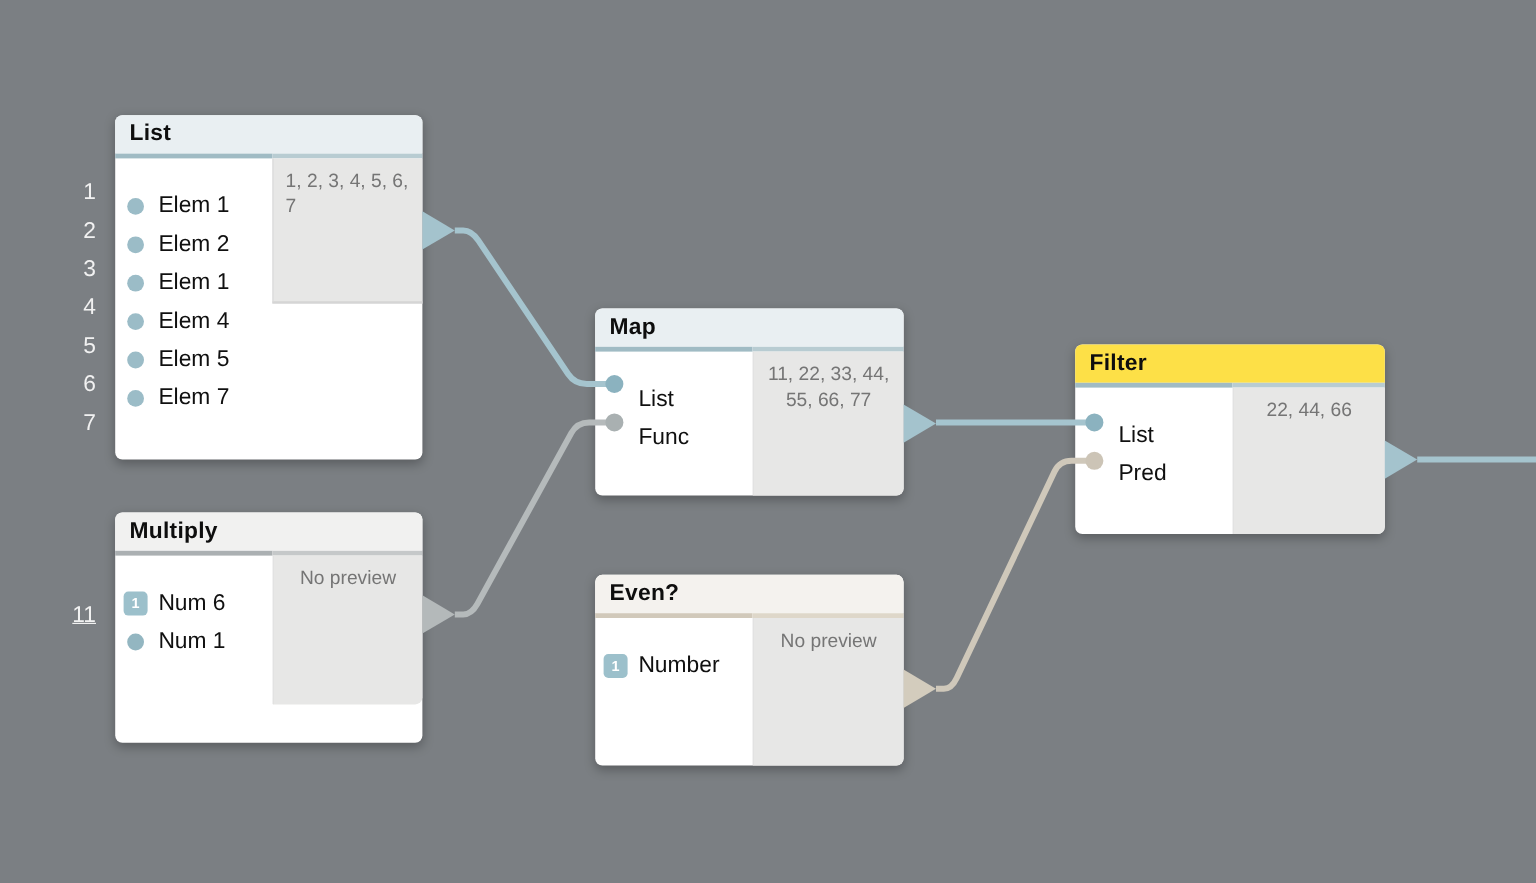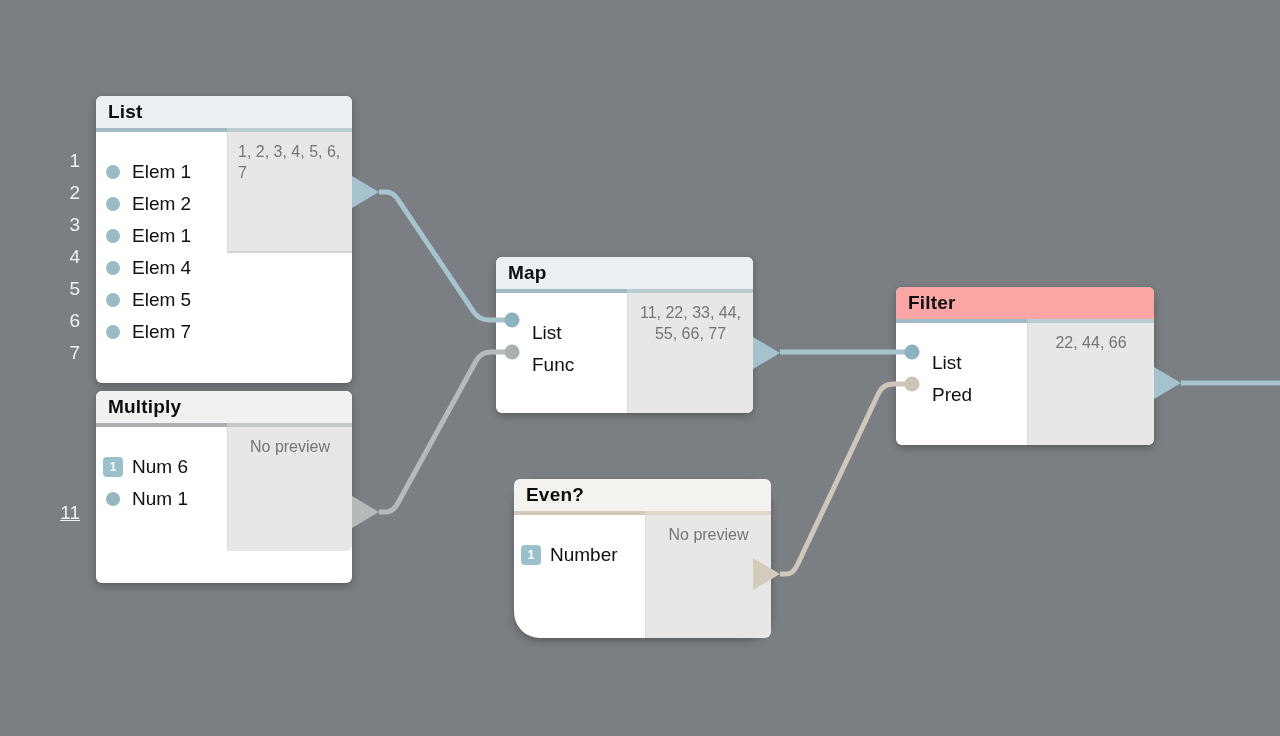--- a/index.html
+++ b/index.html
@@ -117,21 +117,21 @@
           </div>
           <div class="port-row">
             <span class="port-connector">
               <span class="port-dot" style="background: rgb(155, 188, 199);"></span>
             </span>
             <span class="port-label">Elem 7</span>
           </div>
         </div>
       </div>
     </div>
-    <div class="node" style="left: 96px; top: 391px; width: 256px; height: 192px;">
+    <div class="node" style="left: 96px; top: 427px; width: 256px; height: 192px;">
       <div class="node-header" style="background: rgb(241, 241, 240);">
         <span>Multiply</span>
       </div>
       <div class="node-underline">
         <div class="seg-left" style="background: rgb(171, 176, 178);"></div>
         <div class="seg-right" style="background: rgb(197, 200, 201);"></div>
       </div>
       <div class="node-body" style="height: 124px;">
         <div class="preview-panel preview-full"><span>No preview</span></div>
         <div class="ports">
@@ -165,42 +165,42 @@
             <span class="port-connector"></span>
             <span class="port-label">List</span>
           </div>
           <div class="port-row">
             <span class="port-connector"></span>
             <span class="port-label">Func</span>
           </div>
         </div>
       </div>
     </div>
-    <div class="node" style="left: 514px; top: 479px; width: 257px; height: 159px; border-radius: 26px;">
+    <div class="node" style="left: 496px; top: 479px; width: 257px; height: 159px;">
       <div class="node-header" style="background: rgb(244, 242, 238);">
         <span>Even?</span>
       </div>
       <div class="node-underline">
         <div class="seg-left" style="background: rgb(209, 201, 186);"></div>
         <div class="seg-right" style="background: rgb(222, 215, 201);"></div>
       </div>
       <div class="node-body" style="height: 123px;">
         <div class="preview-panel preview-full"><span>No preview</span></div>
         <div class="ports">
           <div class="port-row">
             <span class="port-connector">
               <span class="port-badge" style="background: rgb(156, 192, 203);">1</span>
             </span>
             <span class="port-label">Number</span>
           </div>
         </div>
       </div>
     </div>
     <div class="node" style="left: 896px; top: 287px; width: 258px; height: 158px;">
-      <div class="node-header" style="background: #fca5a5;">
+      <div class="node-header" style="background: #fde047;">
         <span>Filter</span>
       </div>
       <div class="node-underline">
         <div class="seg-left" style="background: rgb(160, 187, 196);"></div>
         <div class="seg-right" style="background: rgb(184, 204, 210);"></div>
       </div>
       <div class="node-body" style="height: 122px;">
         <div class="preview-panel preview-full"><span>22, 44, 66</span></div>
         <div class="ports">
           <div class="port-row">

